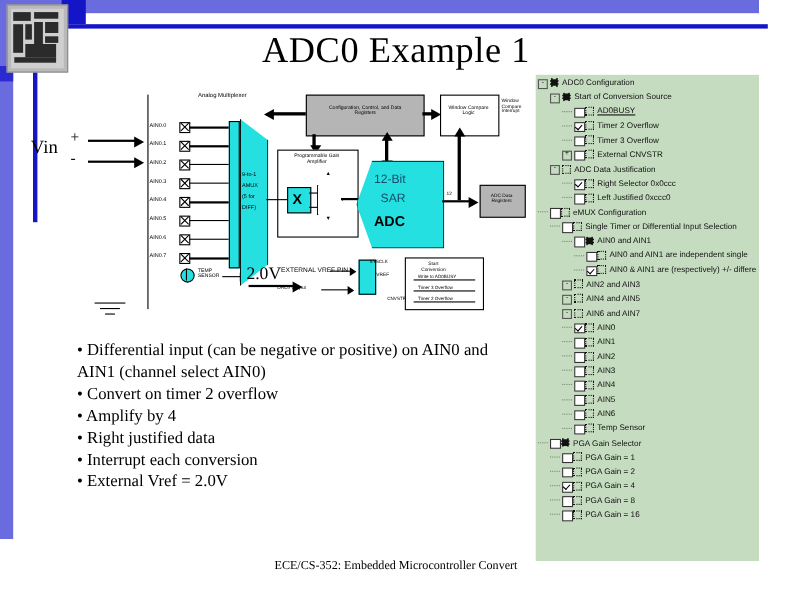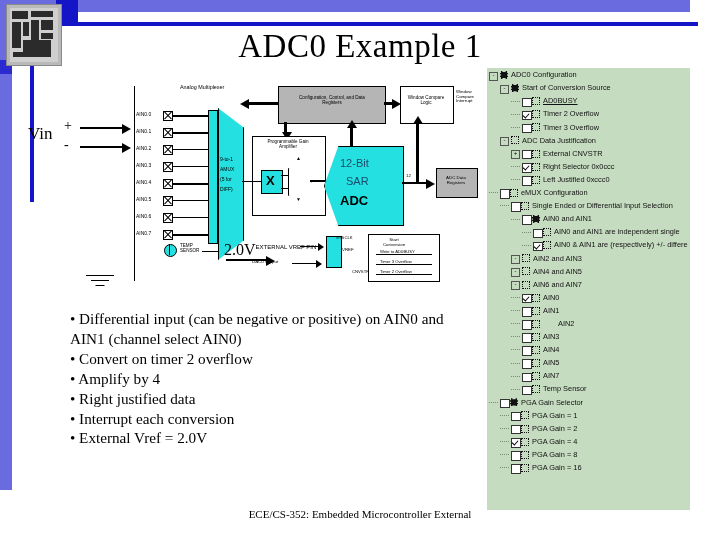--- a/index.html
+++ b/index.html
@@ -309,29 +309,29 @@
       <span class="ic chipo" style="left: 45px;"></span>
       <span class="lbl" style="left: 56px;">Timer 2 Overflow</span>
     </div>
     <div class="node">
       <span class="dot" style="left: 24px;"></span>
       <span class="cb" style="left: 35px;"></span>
       <span class="ic chipo" style="left: 45px;"></span>
       <span class="lbl" style="left: 56px;">Timer 3 Overflow</span>
     </div>
     <div class="node">
+      <span class="exp" style="left: 24px;">+</span>
+      <span class="cb" style="left: 35px;"></span>
+      <span class="ic chipo" style="left: 45px;"></span>
+      <span class="lbl" style="left: 56px;">External CNVSTR</span>
+    </div>
+    <div class="node">
       <span class="exp" style="left: 13px;">-</span>
       <span class="ic chipo" style="left: 24px;"></span>
       <span class="lbl" style="left: 35px;">ADC Data Justification</span>
-    </div>
-    <div class="node">
-      <span class="exp" style="left: 24px;">+</span>
-      <span class="cb" style="left: 35px;"></span>
-      <span class="ic chipo" style="left: 45px;"></span>
-      <span class="lbl" style="left: 56px;">External CNVSTR</span>
     </div>
     <div class="node">
       <span class="dot" style="left: 24px;"></span>
       <span class="cb on" style="left: 35px;"></span>
       <span class="ic chipo" style="left: 45px;"></span>
       <span class="lbl" style="left: 56px;">Right Selector 0x0ccc</span>
     </div>
     <div class="node">
       <span class="dot" style="left: 24px;"></span>
       <span class="cb" style="left: 35px;"></span>
@@ -341,21 +341,21 @@
     <div class="node">
       <span class="dot" style="left: 2px;"></span>
       <span class="cb" style="left: 13px;"></span>
       <span class="ic chipo" style="left: 23px;"></span>
       <span class="lbl" style="left: 34px;">eMUX Configuration</span>
     </div>
     <div class="node">
       <span class="dot" style="left: 13px;"></span>
       <span class="cb" style="left: 24px;"></span>
       <span class="ic chipo" style="left: 34px;"></span>
-      <span class="lbl" style="left: 45px;">Single Ended or Differential Input Selection</span>
+      <span class="lbl" style="left: 45px;">Single Timer or Differential Input Selection</span>
     </div>
     <div class="node">
       <span class="dot" style="left: 24px;"></span>
       <span class="cb" style="left: 35px;"></span>
       <span class="ic chip" style="left: 45px;"></span>
       <span class="lbl" style="left: 56px;">AIN0 and AIN1</span>
     </div>
     <div class="node">
       <span class="dot" style="left: 35px;"></span>
       <span class="cb" style="left: 46px;"></span>
@@ -392,21 +392,21 @@
     <div class="node">
       <span class="dot" style="left: 24px;"></span>
       <span class="cb" style="left: 35px;"></span>
       <span class="ic chipo" style="left: 45px;"></span>
       <span class="lbl" style="left: 56px;">AIN1</span>
     </div>
     <div class="node">
       <span class="dot" style="left: 24px;"></span>
       <span class="cb" style="left: 35px;"></span>
       <span class="ic chipo" style="left: 45px;"></span>
-      <span class="lbl" style="left: 71px;">AIN2</span>
+      <span class="lbl" style="left: 56px;">AIN2</span>
     </div>
     <div class="node">
       <span class="dot" style="left: 24px;"></span>
       <span class="cb" style="left: 35px;"></span>
       <span class="ic chipo" style="left: 45px;"></span>
       <span class="lbl" style="left: 56px;">AIN3</span>
     </div>
     <div class="node">
       <span class="dot" style="left: 24px;"></span>
       <span class="cb" style="left: 35px;"></span>
@@ -416,21 +416,21 @@
     <div class="node">
       <span class="dot" style="left: 24px;"></span>
       <span class="cb" style="left: 35px;"></span>
       <span class="ic chipo" style="left: 45px;"></span>
       <span class="lbl" style="left: 56px;">AIN5</span>
     </div>
     <div class="node">
       <span class="dot" style="left: 24px;"></span>
       <span class="cb" style="left: 35px;"></span>
       <span class="ic chipo" style="left: 45px;"></span>
-      <span class="lbl" style="left: 56px;">AIN7</span>
+      <span class="lbl" style="left: 56px;">AIN6</span>
     </div>
     <div class="node">
       <span class="dot" style="left: 24px;"></span>
       <span class="cb" style="left: 35px;"></span>
       <span class="ic chipo" style="left: 45px;"></span>
       <span class="lbl" style="left: 56px;">Temp Sensor</span>
     </div>
     <div class="node">
       <span class="dot" style="left: 2px;"></span>
       <span class="cb" style="left: 13px;"></span>
@@ -462,13 +462,13 @@
       <span class="lbl" style="left: 45px;">PGA Gain = 8</span>
     </div>
     <div class="node">
       <span class="dot" style="left: 13px;"></span>
       <span class="cb" style="left: 24px;"></span>
       <span class="ic chipo" style="left: 34px;"></span>
       <span class="lbl" style="left: 45px;">PGA Gain = 16</span>
     </div>
   </div>
 
-<div style="position:absolute;left:0;top:508px;width:720px;text-align:center;font-size:11px;color:#000;font-family:'Liberation Serif',serif;">ECE/CS-352: Embedded Microcontroller External</div>
+<div style="position:absolute;left:0;top:508px;width:720px;text-align:center;font-size:11px;color:#000;font-family:'Liberation Serif',serif;">ECE/CS-352: Embedded Microcontroller Convert</div>
 
 </body></html>

